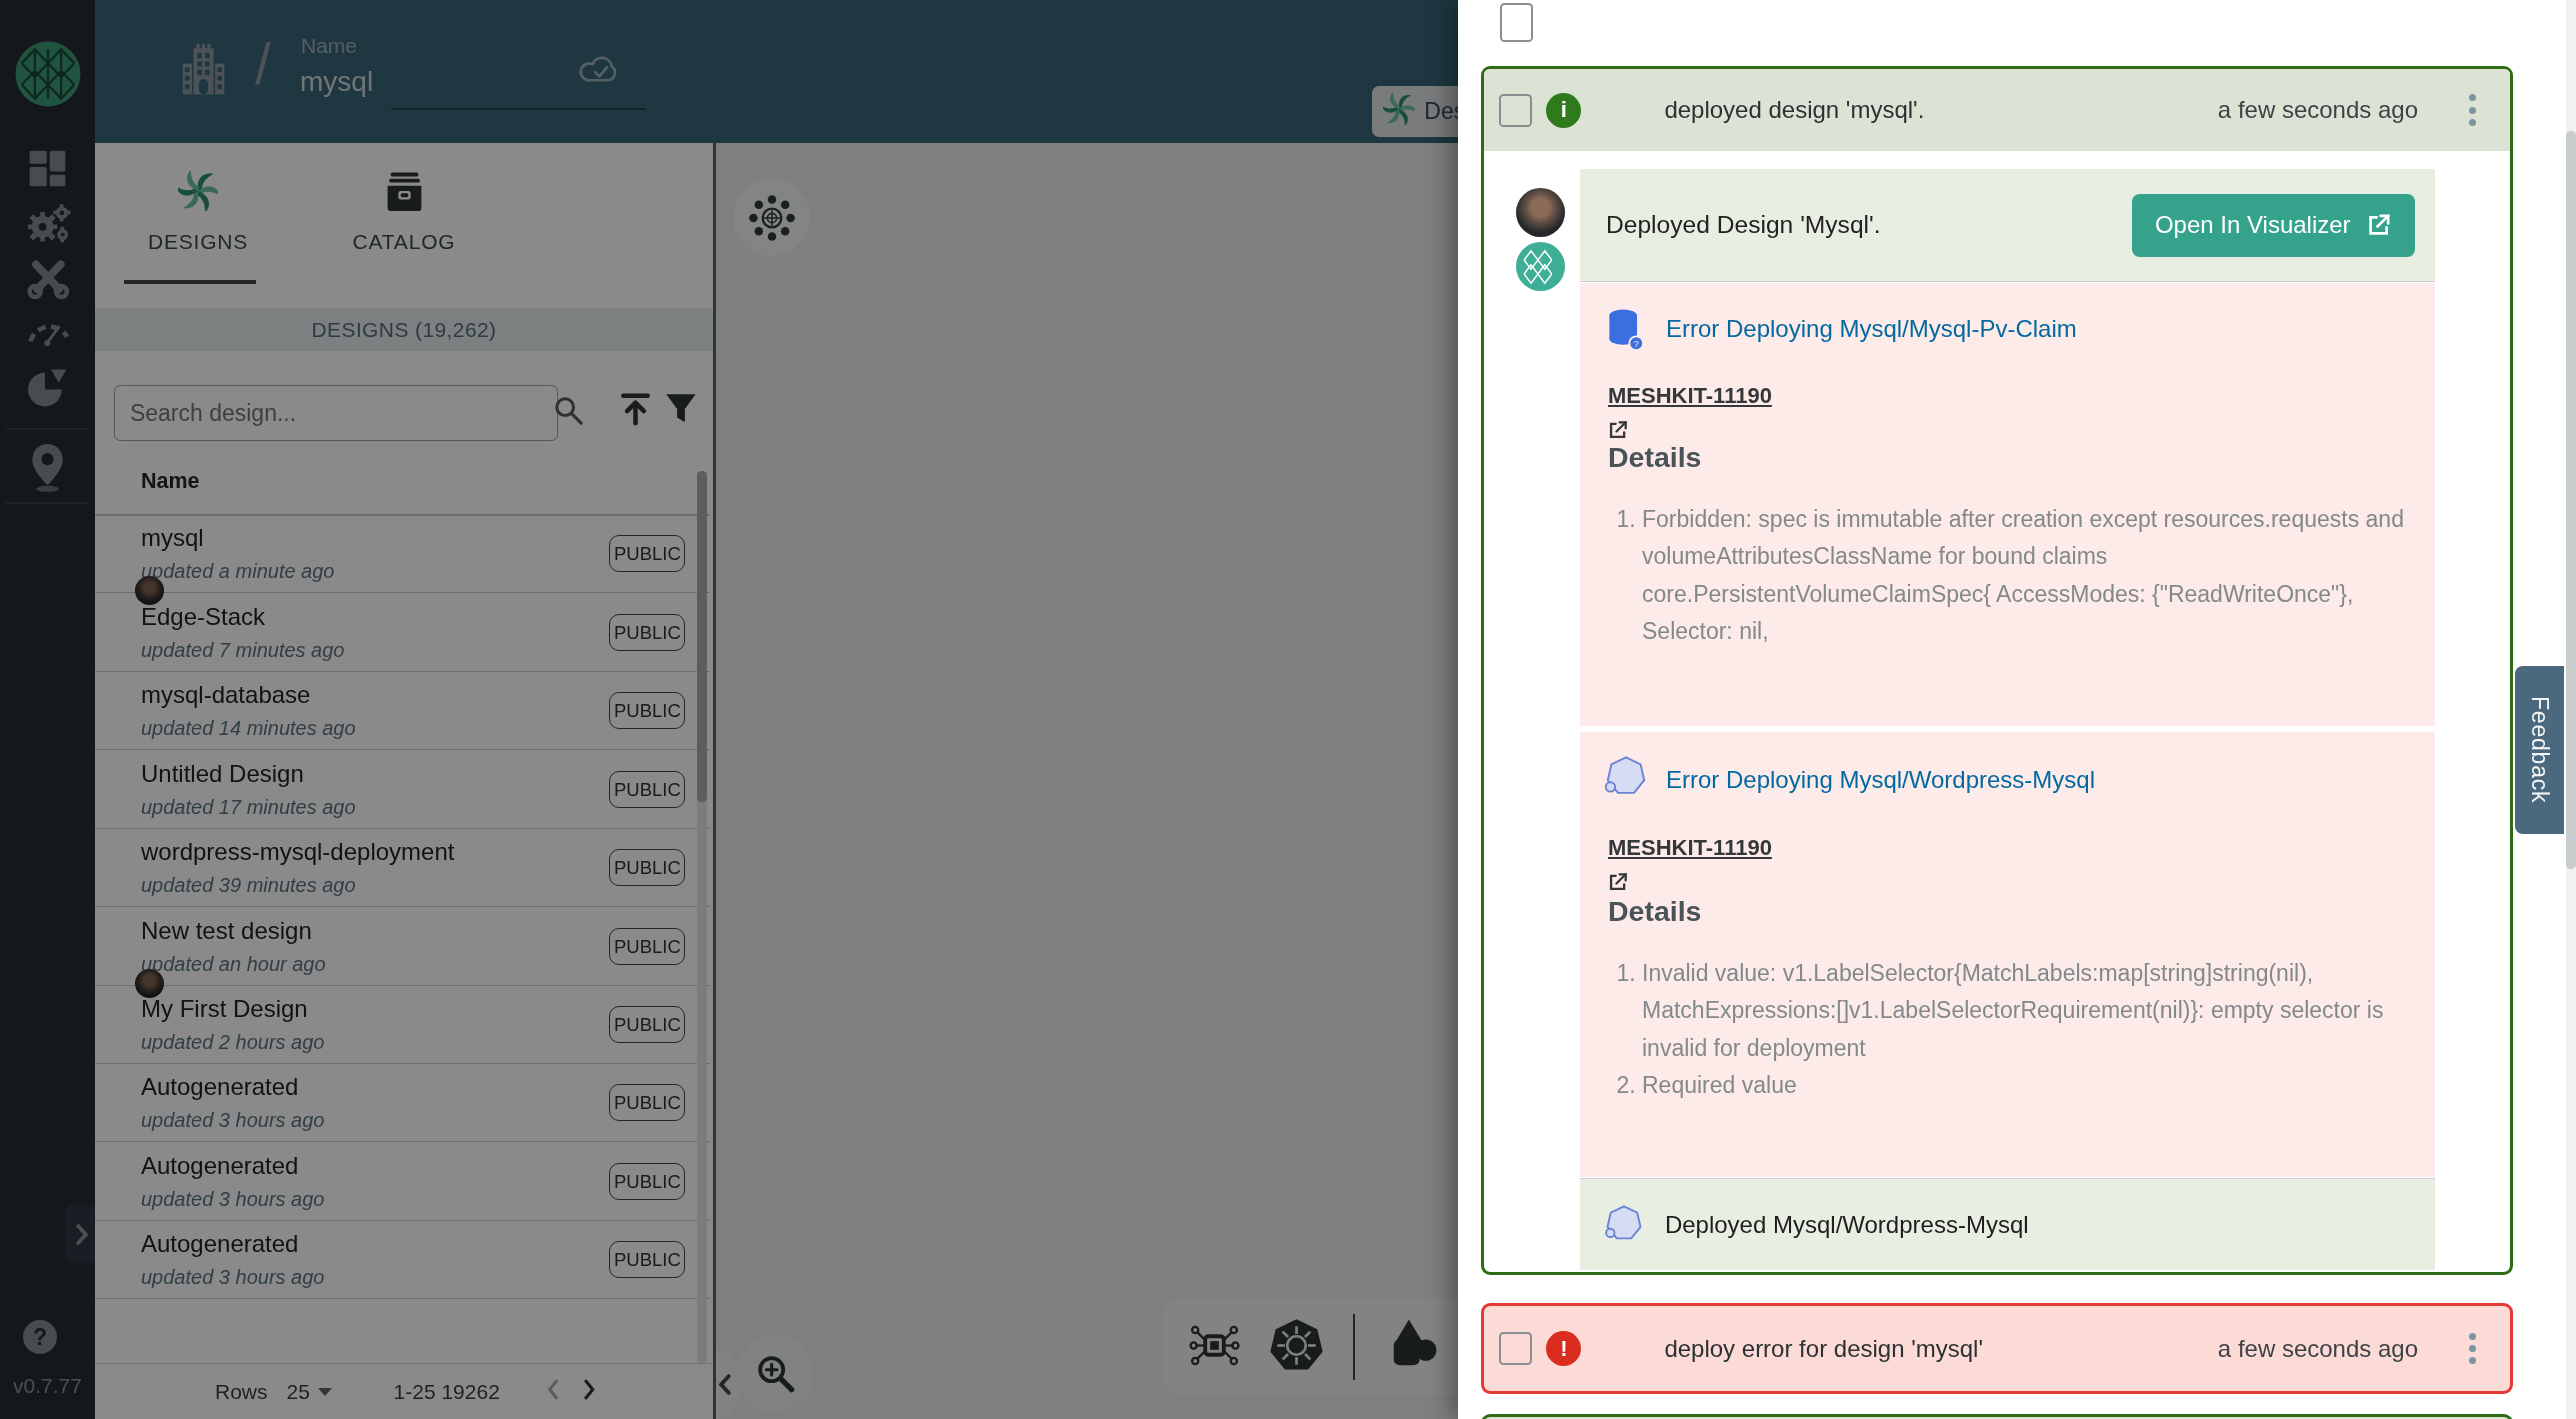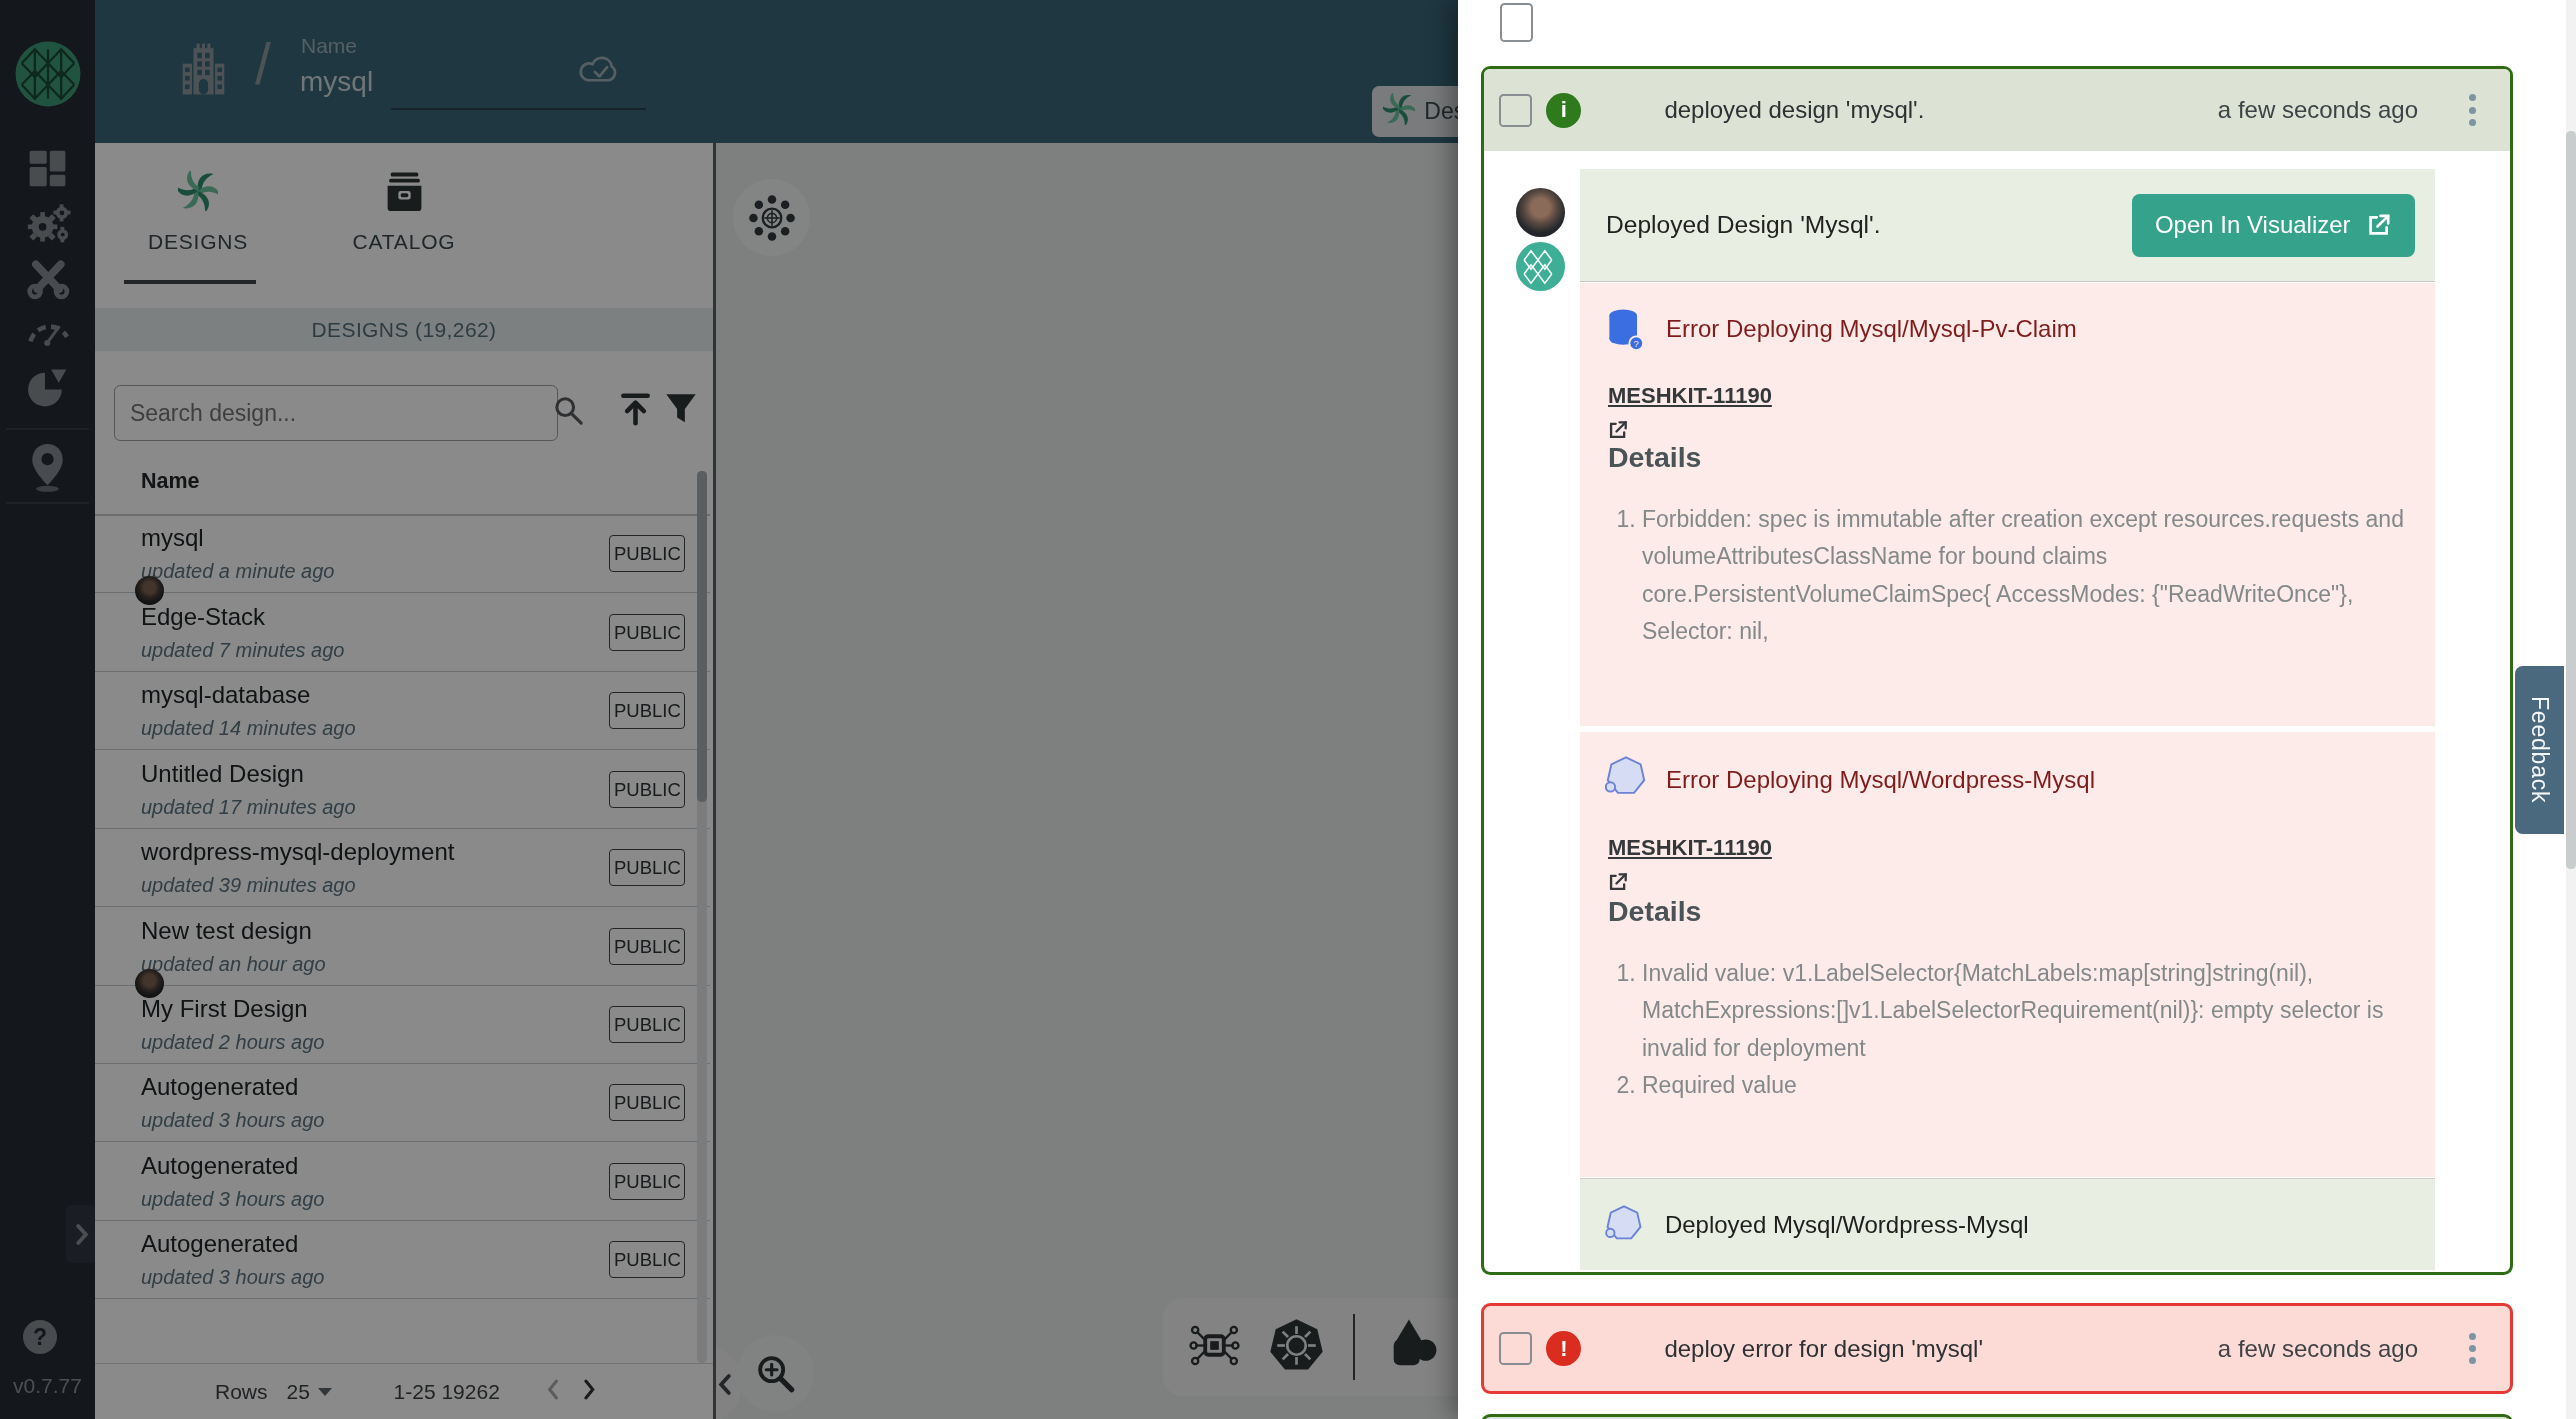--- a/index.html
+++ b/index.html
@@ -36,21 +36,21 @@
              align-items:center;justify-content:center;color:#54707c;font-size:21px;letter-spacing:0.4px;}
   #search-box{left:18.5px;top:242px;width:412px;height:54px;border:1.5px solid #9aa2a6;border-radius:6.2px;
               font-size:23px;color:#55595c;padding:0 15.4px;background:#fff;outline:none;
               font-family:"Liberation Sans",sans-serif;}
   .col-hdr{left:46px;top:326px;font-size:21.5px;font-weight:bold;color:#23282b;}
   .hr{left:0;width:615px;height:1.5px;background:#c9ccce;}
   .row{left:0;width:615px;height:78px;}
   .row .nm{position:absolute;left:46px;top:9.2px;font-size:24px;color:#202528;}
   .row .up{position:absolute;left:46px;top:45px;font-size:20px;font-style:italic;color:#5b7480;}
   .badge{position:absolute;right:24.6px;top:20px;width:74px;height:35px;border:1.5px solid #3f464b;
-         border-radius:4px;display:flex;align-items:center;justify-content:center;
+         border-radius:10px;display:flex;align-items:center;justify-content:center;
          font-size:18.5px;color:#2f3437;}
   .mini-av{position:absolute;left:40px;bottom:-12.3px;width:29px;height:29px;border-radius:50%;
          background:radial-gradient(circle at 50% 40%,#7c6152 0 26%,#473c36 45%,#1e2226 70%);z-index:2;}
   #drawer-sb{left:602px;top:328px;width:10px;height:892px;background:#e3e6e7;border-radius:4.6px;}
   #drawer-sb-thumb{left:602px;top:328px;width:10px;height:331px;background:#a9aeb1;border-radius:4.6px;}
   #drawer-footer{left:0;top:1220px;width:618px;height:56px;background:#fff;border-top:1.5px solid #cfd2d4;
                  display:flex;align-items:center;color:#3c4043;font-size:21px;}
   .caret-down{width:0;height:0;border-left:7px solid transparent;border-right:7px solid transparent;
               border-top:8.5px solid #5f6569;display:inline-block;margin-left:7.7px;}
   
@@ -64,21 +64,21 @@
   .card-hdr{position:absolute;left:0;top:0;width:100%;height:82px;background:#dce3d4;
         border-radius:5.4px 5.4px 0 0;display:flex;align-items:center;}
   .ntitle{font-size:24px;color:#2d3134;}
   .ntime{position:absolute;right:92px;font-size:24px;color:#3e4347;}
   .dots{position:absolute;right:34px;display:flex;flex-direction:column;gap:5.4px;}
   .dots i{width:7px;height:7px;border-radius:50%;background:#7d95a3;}
   .status-ic{width:35px;height:35px;border-radius:50%;color:#fff;display:flex;align-items:center;
         justify-content:center;font-weight:bold;font-size:22px;}
   .green-row{position:absolute;left:96px;width:855px;background:#e8eee1;}
   .pink{position:absolute;left:96px;width:855px;background:#fcebe8;}
-  .err-title{position:absolute;left:86px;font-size:24px;color:#7f1d1d;}
+  .err-title{position:absolute;left:86px;font-size:24px;color:#0369a1;}
   .mk-link{position:absolute;left:28px;font-size:22px;font-weight:bold;color:#34383b;
            text-decoration:underline;display:flex;gap:10.8px;align-items:flex-start;flex-direction:column;}
   .details{position:absolute;left:28px;font-size:28.5px;font-weight:bold;color:#4a5458;}
   .err-ol{position:absolute;left:28px;margin:0;padding-left:34px;width:777px;
           font-size:23px;line-height:1.62;color:#83888b;}
   .err-ol li::marker{color:#83888b;}
   
   #feedback{left:2515px;top:666px;width:49px;height:168px;background:#4b697e;border-radius:7.7px 0 0 7.7px;
             z-index:11;display:flex;align-items:center;justify-content:center;}
   #feedback span{writing-mode:vertical-rl;color:#f5f7f8;font-size:23px;letter-spacing:0.8px;}

